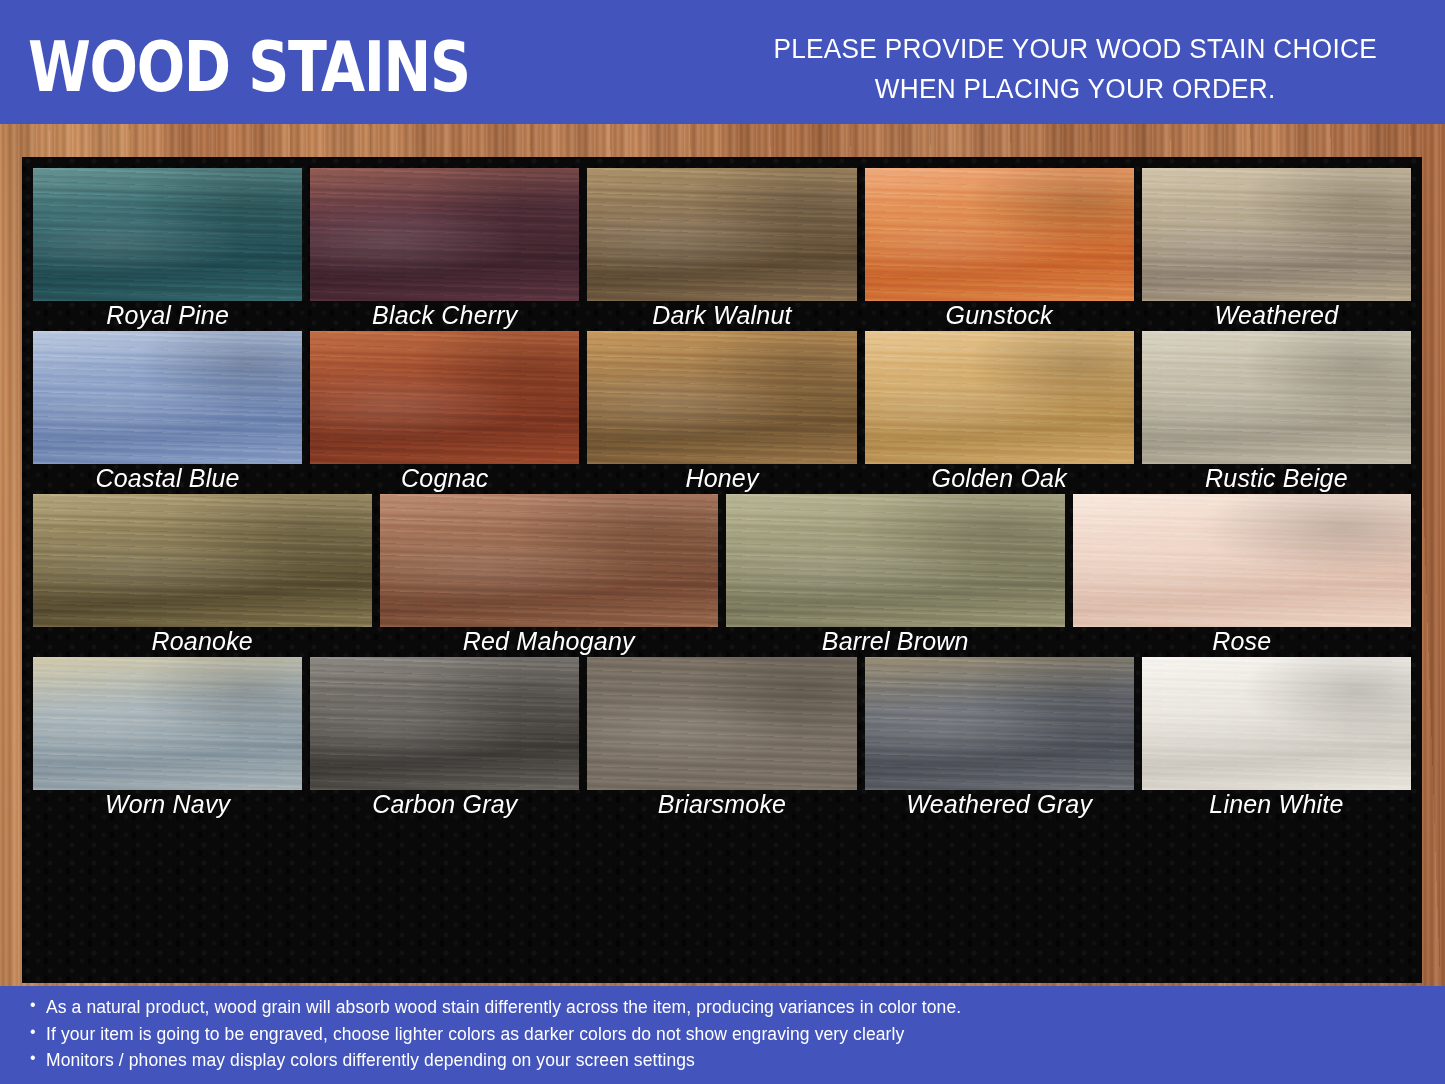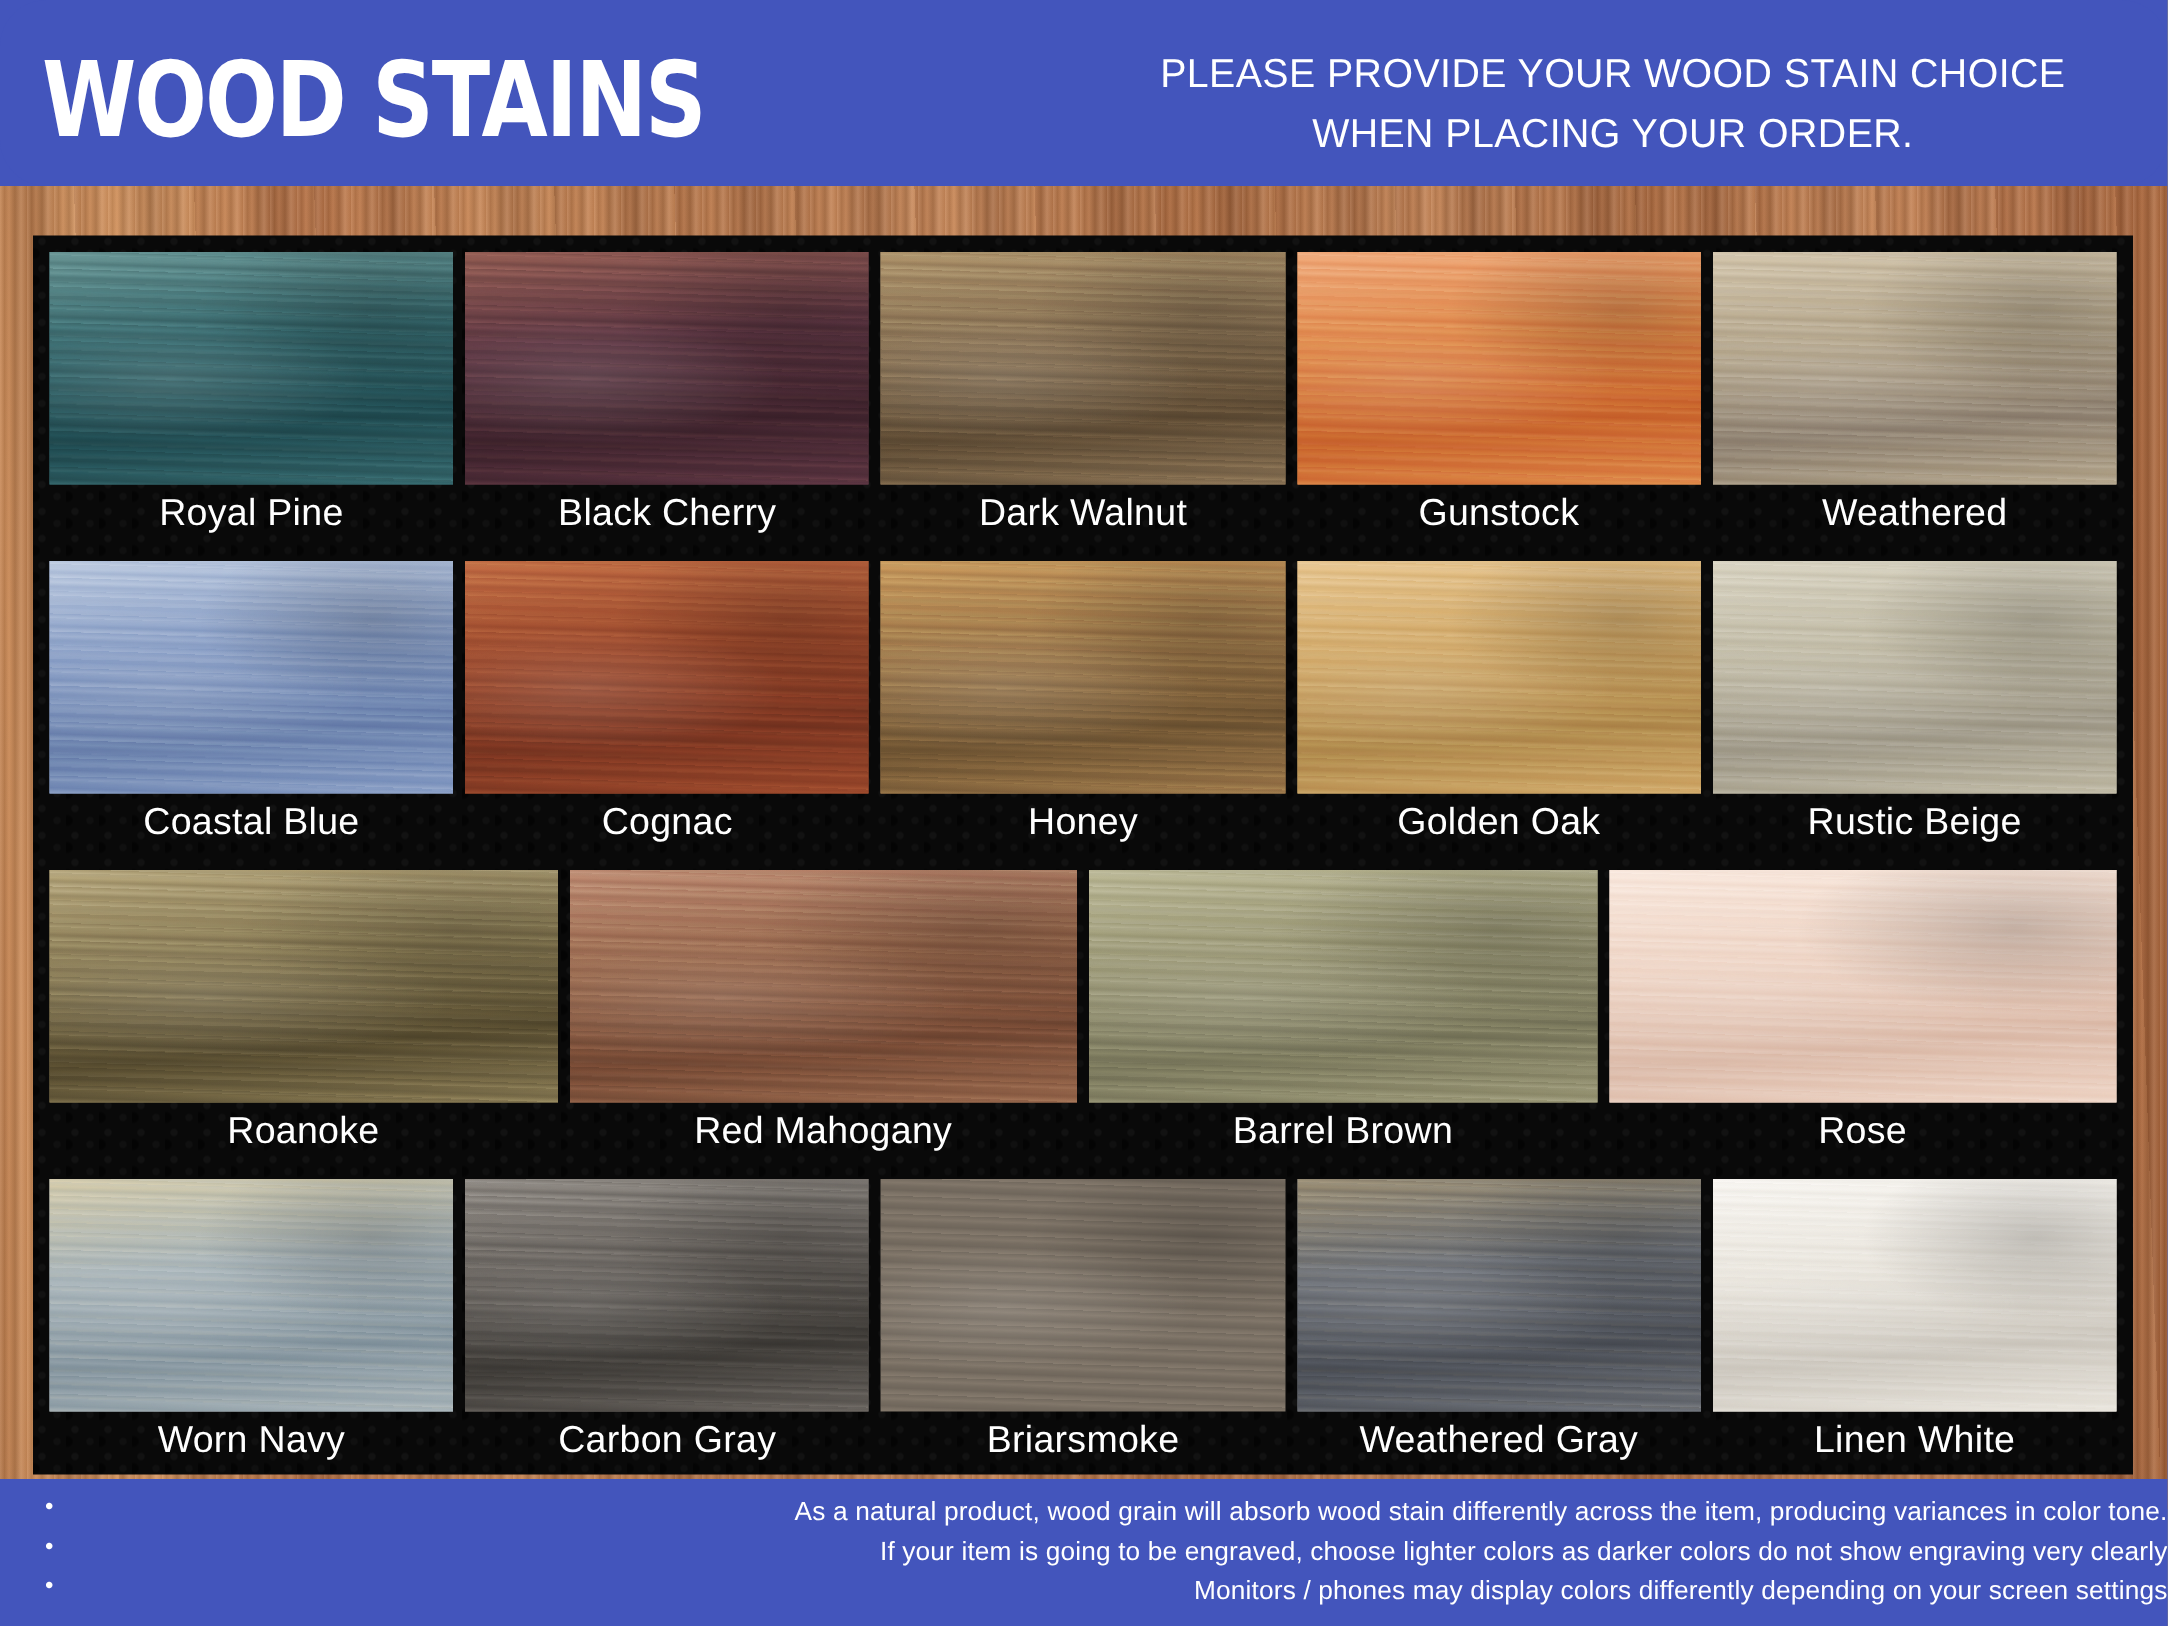--- a/index.html
+++ b/index.html
@@ -61,23 +61,24 @@
     background-image:
       radial-gradient(circle at 6px 4px, rgba(255,255,255,.035) 0 2px, transparent 3px),
       radial-gradient(circle at 16px 12px, rgba(255,255,255,.028) 0 2px, transparent 3px),
       radial-gradient(circle at 1px 12px, rgba(0,0,0,.5) 0 3px, transparent 4px);
     background-size:22px 18px, 22px 18px, 22px 18px;
     padding:11px 11px 0 11px;
   }
 
   .grid-row {
     display:flex;
-    height:193px;
+    height:162px;
     gap:8px;
-    margin-bottom:13px;
+    margin-bottom:1px;
+    font-style:italic;
   }
   .cell {
     flex:1;
     display:flex; flex-direction:column;
     min-width:0;
   }
   .swatch {
     width:100%; height:155px;
     position:relative;
     overflow:hidden;
@@ -107,22 +108,21 @@
     color:#ffffff; font-size:25px;
     letter-spacing:.2px;
     text-align:center;
     white-space:nowrap;
   }
 
   
   #footer {
     position:absolute; left:0; bottom:0; width:1445px; height:98px;
     background:#4355bc;
-    padding:8px 0 0 26px;
-    text-align:right;
+    padding:8px 16px 0 26px;
   }
   #footer ul { list-style:none; }
   #footer li {
     color:#ffffff; font-size:17.5px;
     line-height:1.52;
     padding-left:20px;
     position:relative;
     letter-spacing:.1px;
     white-space:nowrap;
   }

